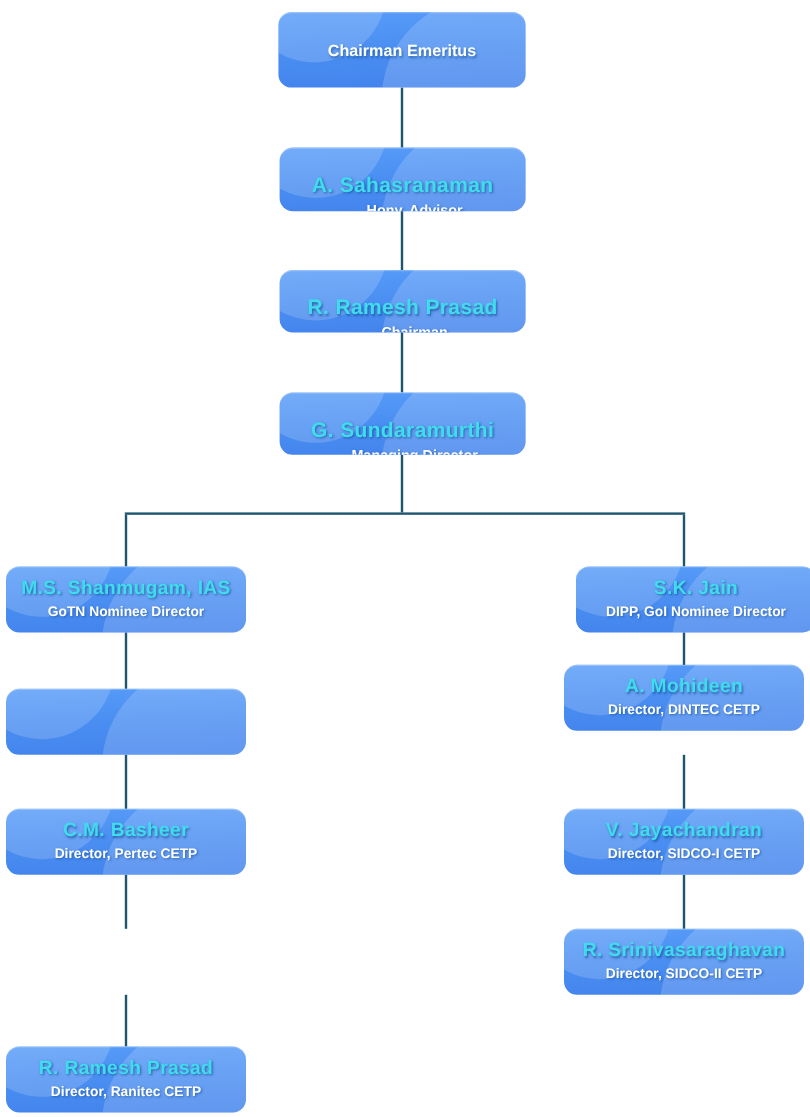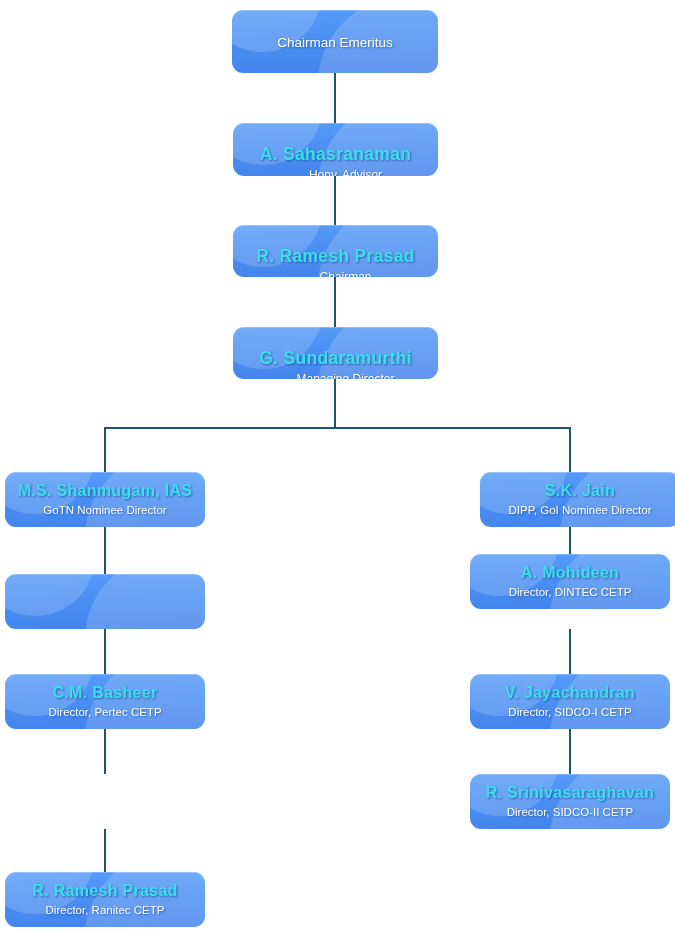--- a/index.html
+++ b/index.html
@@ -27,21 +27,21 @@
   .blob.tl{width:120px;height:120px;left:-30px;top:-78px;}
   .blob.br{width:170px;height:170px;right:-50px;bottom:-95px;}
   .name{
     position:relative;z-index:2;
     color:#41dcec;font-weight:bold;letter-spacing:.3px;
     text-shadow:1px 1px 2px rgba(10,70,140,.65);
     line-height:1.25;
   }
   .title{
     position:relative;z-index:2;
-    color:#ffffff;font-weight:normal;
+    color:#ffffff;font-weight:bold;
     text-shadow:1px 1px 2px rgba(10,70,140,.6);
     line-height:1.3;margin-top:2px;
   }
   .lg .name{font-size:19px;}
   .lg .title{font-size:13.5px;}
   .md .name{font-size:17.5px;margin-top:29px;}
   .md .title{font-size:12px;padding-left:20px;}
   .sm .name{font-size:16px;}
   .sm .title{font-size:11.5px;}
 </style>

